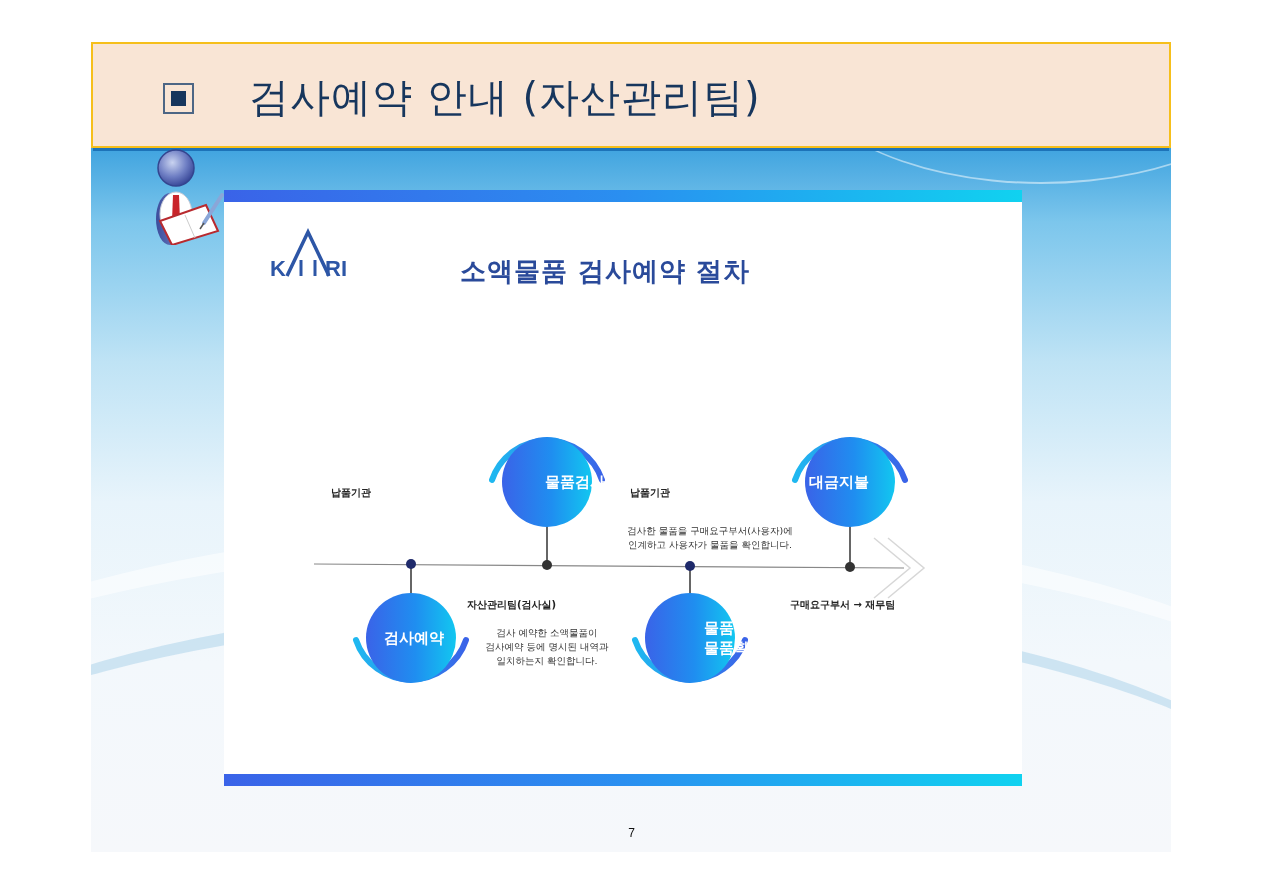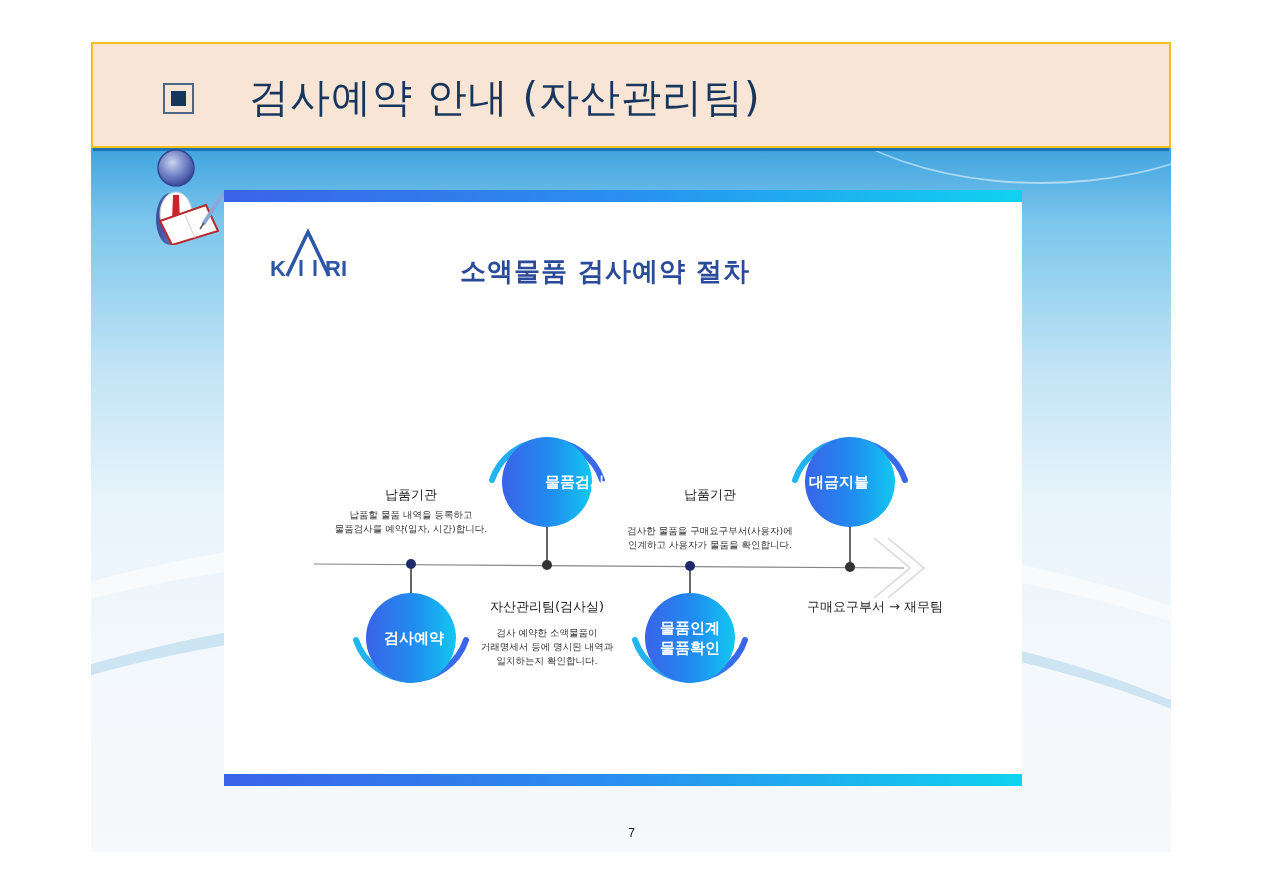--- a/index.html
+++ b/index.html
@@ -51,21 +51,21 @@
   .panel-title {
     position: absolute; left: 236px; top: 64px; font-size: 26px; font-weight: bold; color: #2a4a9a;
     white-space: nowrap; letter-spacing: 1px;
   }
   .timeline { position: absolute; left: 0; top: 0; width: 798px; height: 596px; }
   .node-label {
     position: absolute; color: #ffffff; font-weight: bold; font-size: 15px; text-align: center;
     line-height: 20px; white-space: nowrap;
   }
   .step-heading {
-    position: absolute; font-size: 13px; font-weight: normal; color: #222222; text-align: center; white-space: nowrap;
+    position: absolute; font-size: 10px; font-weight: bold; color: #222222; text-align: left; white-space: nowrap;
   }
   .step-desc {
     position: absolute; font-size: 9.5px; color: #333333; text-align: center; line-height: 14px; white-space: nowrap;
   }
   .page-number {
     position: absolute; left: 0; width: 1263px; top: 826px; text-align: center; font-size: 12px; color: #111111;
     font-family: "Liberation Sans", sans-serif;
   }
 </style>
 </head>
@@ -149,36 +149,32 @@
       <circle cx="466" cy="448" r="45" fill="url(#circG)"></circle>
 
       <line x1="626" y1="377" x2="626" y2="325" stroke="#666" stroke-width="2"></line>
       <circle cx="626" cy="377" r="5" fill="#333"></circle>
       <path d="M571 290 A58 58 0 0 1 681 290" fill="none" stroke="url(#arcG)" stroke-width="6" stroke-linecap="round"></path>
       <circle cx="626" cy="292" r="45" fill="url(#circG)"></circle>
     </svg>
 
     <div class="node-label" style="left:142px; top:438px; width:96px;">검사예약</div>
     <div class="node-label" style="left:278px; top:282px; width:90px;padding-left:28px;">물품검사</div>
-    <div class="node-label" style="left:421px; top:428px; width:90px;">
+    <div class="node-label" style="left:421px; top:428px; width:90px;padding-left:44px;">
       <div>물품인계</div>
       <div>물품확인</div>
     </div>
     <div class="node-label" style="left:581px; top:282px; width:68px;">대금지불</div>
 
     <div class="step-heading" style="left:107px; top:296px; width:160px;">납품기관</div>
-    <div class="step-desc" style="left:87px; top:318px; width:200px;">
-      <div>납품할 물품 내역을 등록하고</div>
-      <div>물품검사를 예약(일자, 시간)합니다.</div>
-    </div>
 
     <div class="step-heading" style="left:243px; top:408px; width:160px;">자산관리팀(검사실)</div>
     <div class="step-desc" style="left:223px; top:436px; width:200px;">
       <div>검사 예약한 소액물품이</div>
-      <div>거래명세서 등에 명시된 내역과</div>
+      <div>검사예약 등에 명시된 내역과</div>
       <div>일치하는지 확인합니다.</div>
     </div>
 
     <div class="step-heading" style="left:406px; top:296px; width:160px;">납품기관</div>
     <div class="step-desc" style="left:376px; top:334px; width:220px;">
       <div>검사한 물품을 구매요구부서(사용자)에</div>
       <div>인계하고 사용자가 물품을 확인합니다.</div>
     </div>
 
     <div class="step-heading" style="left:566px; top:408px; width:170px;">구매요구부서 → 재무팀</div>

